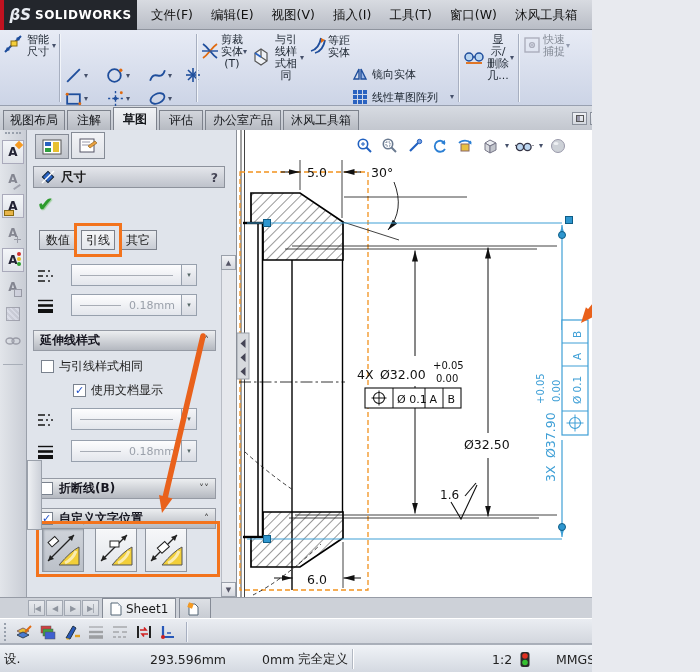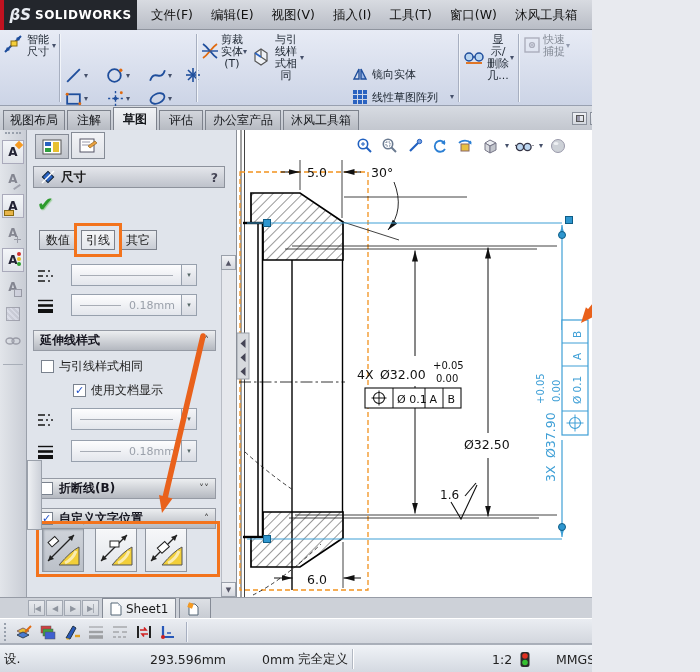--- a/index.html
+++ b/index.html
@@ -233,20 +233,28 @@
       <span class="caret">▾</span>
     </div>
     <div class="abs tbtn" style="left:250px;top:4px;width:54px">
       <span><svg width="22" height="22" viewBox="0 0 22 22">
             <path d="M5,7 L11,3 L17,7 L17,15 L11,19 L5,15 Z" fill="#eef1f6" stroke="#555" stroke-width="1.2"></path>
             <path d="M11,3 L11,11 L17,15" fill="none" stroke="#555" stroke-width="1.2"></path>
             <path d="M5,7 L11,11" fill="none" stroke="#2a62c0" stroke-width="1.8"></path>
           </svg></span>
       <span style="width:46px">与引线样式相同</span>
       <span class="caret">▾</span>
+    </div>
+    <div class="abs tbtn" style="left:306px;top:4px;width:44px">
+      <span><svg width="22" height="22" viewBox="0 0 22 22">
+            <path d="M5,17 Q13,15 15,4" fill="none" stroke="#1f4e9c" stroke-width="1.8"></path>
+            <path d="M9,19 Q17,17 19,6" fill="none" stroke="#1f4e9c" stroke-width="1.8"></path>
+            <path d="M15,4 L19,6 L15,9" fill="#e06a10" stroke="none"></path>
+          </svg></span>
+      <span style="width:40px">等距实体</span>
     </div>
 
     <div class="trow" style="left:352px;top:36px">
       <svg width="16" height="16" viewBox="0 0 16 16">
           <path d="M2,13 L7,3 L7,13 Z" fill="none" stroke="#1f4e9c" stroke-width="1.4"></path>
           <path d="M14,13 L9,3 L9,13 Z" fill="#9cb8e8" stroke="#1f4e9c" stroke-width="1.4"></path>
         </svg>
       <span>镜向实体</span>
     </div>
     <div class="trow" style="left:352px;top:59px;width:102px">

